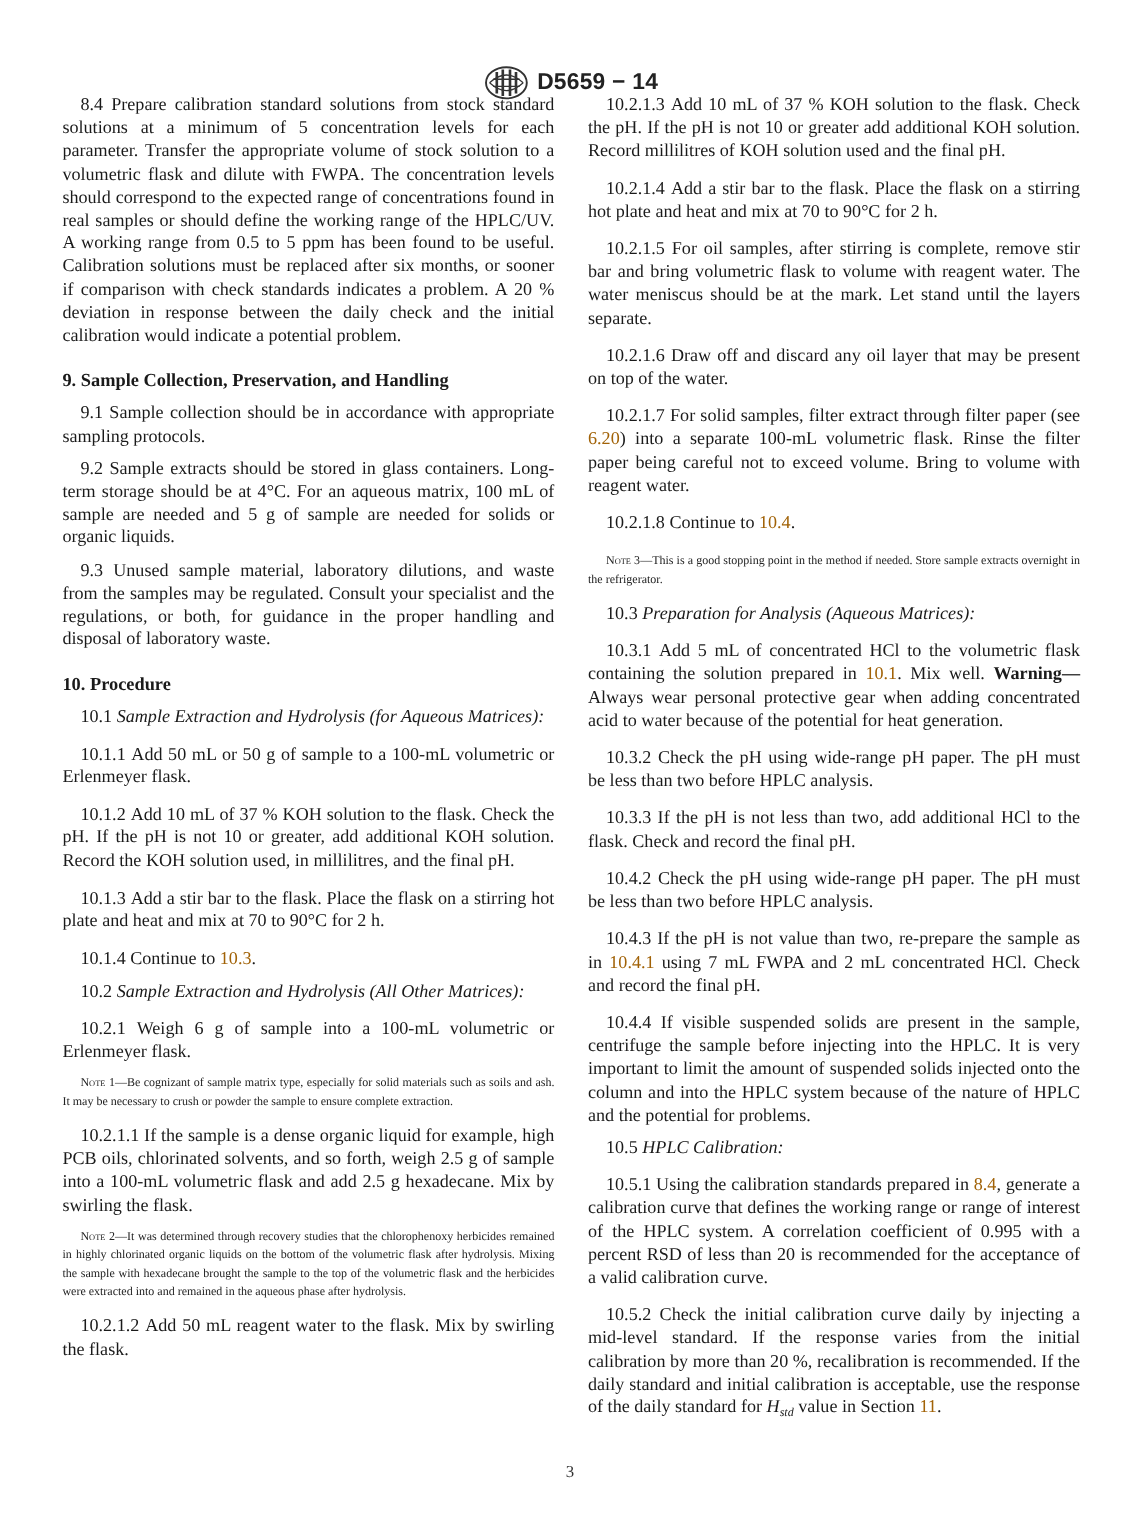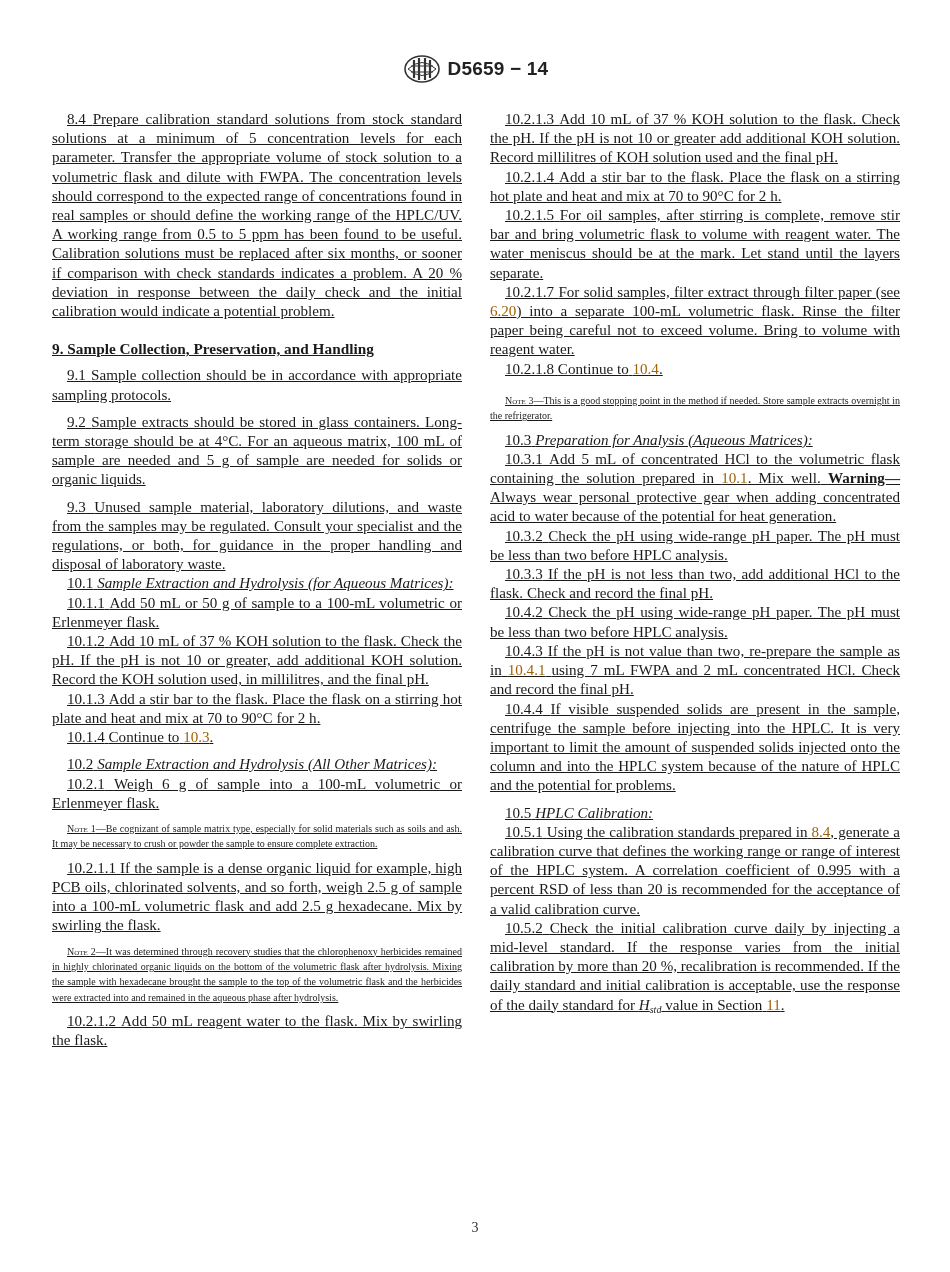--- a/index.html
+++ b/index.html
@@ -3,26 +3,26 @@
 <meta charset="utf-8">
 <style>
   html, body { margin:0; padding:0; background:#ffffff; }
   body { width:950px; height:1272px; position:relative; overflow:hidden;
          font-family:"Liberation Serif", "DejaVu Serif", serif; color:#1a1a1a; }
   .header { position:absolute; top:52px; left:0; width:950px; height:34px;
             display:flex; justify-content:center; align-items:center; gap:6px; }
   .logo { width:40px; height:30px; }
   .doc-id { font-family:"Liberation Sans", "DejaVu Sans", sans-serif; font-weight:bold;
             font-size:19px; color:#222; letter-spacing:0.2px;text-align:right; }
-  .col { position:absolute; top:110px; width:410px; font-size:15.1px; line-height:19.2px;
-         text-align:justify;text-decoration:underline; }
+  .col { position:absolute; top:79px; width:410px; font-size:15.1px; line-height:19.2px;
+         text-align:justify; }
   .col.left { left:52px; }
   .col.right { left:490px; }
   p { margin:0; text-indent:15px; }
-  p + p { margin-top:0; }
+  p + p { margin-top:12px; }
   .gap { margin-top:8px !important; }
   h2 { margin:18px 0 8px 0; font-size:15.3px; font-weight:bold; }
   .note { font-size:10px; line-height:15.4px; text-indent:15px; margin:8px 0 7px 0; color:#222; }
   .note .sc { font-variant:small-caps; }
   .it { font-style:italic; }
   .lnk { color:#a16207; }
   .b { font-weight:bold; }
   .sub { font-style:italic; font-size:10px; vertical-align:-3px; }
   .pagenum { position:absolute; top:1220px; left:0; width:950px; text-align:center;
              font-size:14px; color:#333; }
@@ -42,37 +42,39 @@
 </div>
 
 <div class="col left">
   <p><span>8.4</span>&nbsp;<span>Prepare calibration standard solutions from stock standard solutions at a minimum of 5 concentration levels for each parameter. Transfer the appropriate volume of stock solution to a volumetric flask and dilute with FWPA. The concentration levels should correspond to the expected range of concentrations found in real samples or should define the working range of the HPLC/UV. A working range from 0.5 to 5 ppm has been found to be useful. Calibration solutions must be replaced after six months, or sooner if comparison with check standards indicates a problem. A 20 % deviation in response between the daily check and the initial calibration would indicate a potential problem.</span></p>
 
   <h2>9. Sample Collection, Preservation, and Handling</h2>
   <p><span>9.1</span>&nbsp;<span>Sample collection should be in accordance with appropriate sampling protocols.</span></p>
   <p class="gap"><span>9.2</span>&nbsp;<span>Sample extracts should be stored in glass containers. Long-term storage should be at 4°C. For an aqueous matrix, 100 mL of sample are needed and 5 g of sample are needed for solids or organic liquids.</span></p>
   <p class="gap"><span>9.3</span>&nbsp;<span>Unused sample material, laboratory dilutions, and waste from the samples may be regulated. Consult your specialist and the regulations, or both, for guidance in the proper handling and disposal of laboratory waste.</span></p>
 
+  <h2>10. Procedure</h2>
   <p><span>10.1</span>&nbsp;<span class="it">Sample Extraction and Hydrolysis (for Aqueous Matrices):</span></p>
   <p><span>10.1.1</span>&nbsp;<span>Add 50 mL or 50 g of sample to a 100-mL volumetric or Erlenmeyer flask.</span></p>
   <p><span>10.1.2</span>&nbsp;<span>Add 10 mL of 37 % KOH solution to the flask. Check the pH. If the pH is not 10 or greater, add additional KOH solution. Record the KOH solution used, in millilitres, and the final pH.</span></p>
   <p><span>10.1.3</span>&nbsp;<span>Add a stir bar to the flask. Place the flask on a stirring hot plate and heat and mix at 70 to 90°C for 2 h.</span></p>
   <p><span>10.1.4</span>&nbsp;<span>Continue to</span> <span class="lnk">10.3</span><span>.</span></p>
   <p class="gap"><span>10.2</span>&nbsp;<span class="it">Sample Extraction and Hydrolysis (All Other Matrices):</span></p>
   <p><span>10.2.1</span>&nbsp;<span>Weigh 6 g of sample into a 100-mL volumetric or Erlenmeyer flask.</span></p>
   <p class="note"><span class="sc">Note 1</span><span>—Be cognizant of sample matrix type, especially for solid materials such as soils and ash. It may be necessary to crush or powder the sample to ensure complete extraction.</span></p>
   <p><span>10.2.1.1</span>&nbsp;<span>If the sample is a dense organic liquid for example, high PCB oils, chlorinated solvents, and so forth, weigh 2.5 g of sample into a 100-mL volumetric flask and add 2.5 g hexadecane. Mix by swirling the flask.</span></p>
   <p class="note"><span class="sc">Note 2</span><span>—It was determined through recovery studies that the chlorophenoxy herbicides remained in highly chlorinated organic liquids on the bottom of the volumetric flask after hydrolysis. Mixing the sample with hexadecane brought the sample to the top of the volumetric flask and the herbicides were extracted into and remained in the aqueous phase after hydrolysis.</span></p>
   <p><span>10.2.1.2</span>&nbsp;<span>Add 50 mL reagent water to the flask. Mix by swirling the flask.</span></p>
 </div>
 
 <div class="col right">
   <p><span>10.2.1.3</span>&nbsp;<span>Add 10 mL of 37 % KOH solution to the flask. Check the pH. If the pH is not 10 or greater add additional KOH solution. Record millilitres of KOH solution used and the final pH.</span></p>
   <p><span>10.2.1.4</span>&nbsp;<span>Add a stir bar to the flask. Place the flask on a stirring hot plate and heat and mix at 70 to 90°C for 2 h.</span></p>
   <p><span>10.2.1.5</span>&nbsp;<span>For oil samples, after stirring is complete, remove stir bar and bring volumetric flask to volume with reagent water. The water meniscus should be at the mark. Let stand until the layers separate.</span></p>
+  <p><span>10.2.1.6</span>&nbsp;<span>Draw off and discard any oil layer that may be present on top of the water.</span></p>
   <p><span>10.2.1.7</span>&nbsp;<span>For solid samples, filter extract through filter paper (see</span> <span class="lnk">6.20</span><span>) into a separate 100-mL volumetric flask. Rinse the filter paper being careful not to exceed volume. Bring to volume with reagent water.</span></p>
   <p><span>10.2.1.8</span>&nbsp;<span>Continue to</span> <span class="lnk">10.4</span><span>.</span></p>
   <p class="note" style="margin-top:14px;"><span class="sc">Note 3</span><span>—This is a good stopping point in the method if needed. Store sample extracts overnight in the refrigerator.</span></p>
   <p><span>10.3</span>&nbsp;<span class="it">Preparation for Analysis (Aqueous Matrices):</span></p>
   <p><span>10.3.1</span>&nbsp;<span>Add 5 mL of concentrated HCl to the volumetric flask containing the solution prepared in</span> <span class="lnk">10.1</span><span>. Mix well.</span> <span class="b">Warning—</span><span>Always wear personal protective gear when adding concentrated acid to water because of the potential for heat generation.</span></p>
   <p><span>10.3.2</span>&nbsp;<span>Check the pH using wide-range pH paper. The pH must be less than two before HPLC analysis.</span></p>
   <p><span>10.3.3</span>&nbsp;<span>If the pH is not less than two, add additional HCl to the flask. Check and record the final pH.</span></p>
   <p><span>10.4.2</span>&nbsp;<span>Check the pH using wide-range pH paper. The pH must be less than two before HPLC analysis.</span></p>
   <p><span>10.4.3</span>&nbsp;<span>If the pH is not value than two, re-prepare the sample as in</span> <span class="lnk">10.4.1</span> <span>using 7 mL FWPA and 2 mL concentrated HCl. Check and record the final pH.</span></p>
   <p><span>10.4.4</span>&nbsp;<span>If visible suspended solids are present in the sample, centrifuge the sample before injecting into the HPLC. It is very important to limit the amount of suspended solids injected onto the column and into the HPLC system because of the nature of HPLC and the potential for problems.</span></p>

